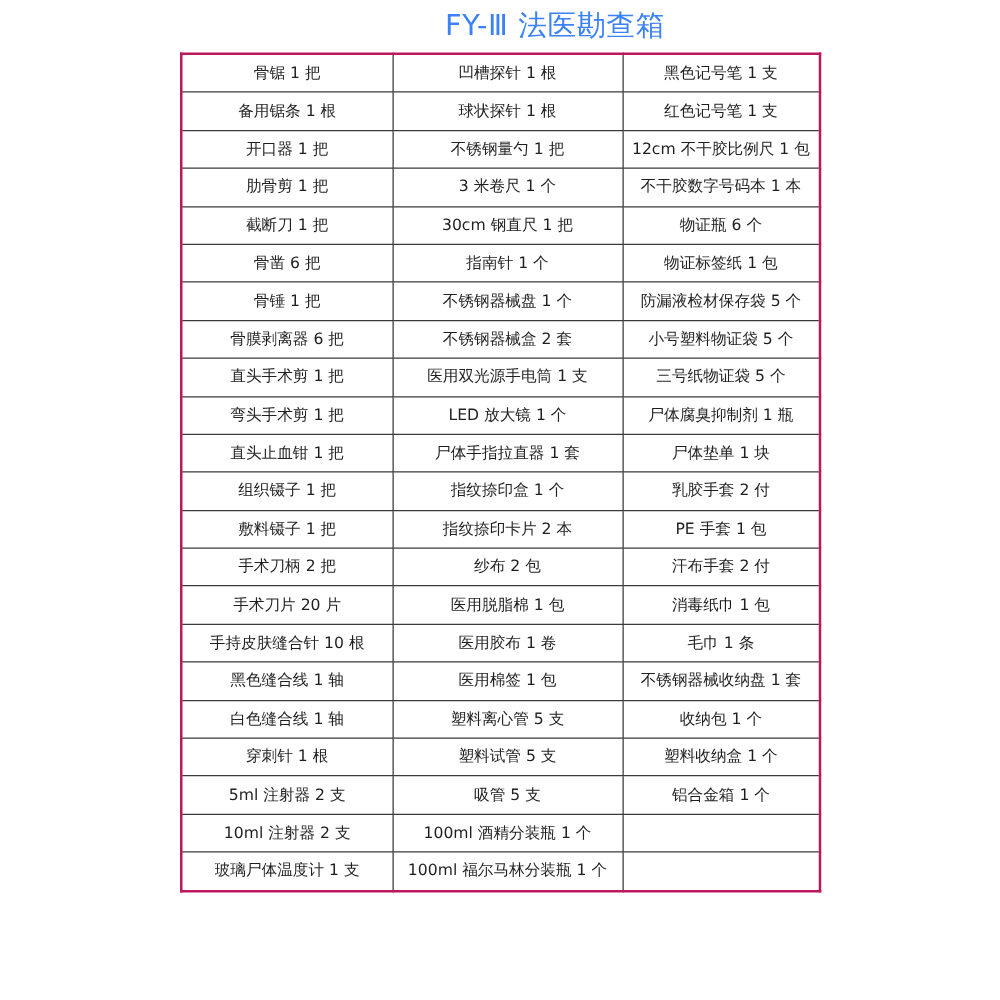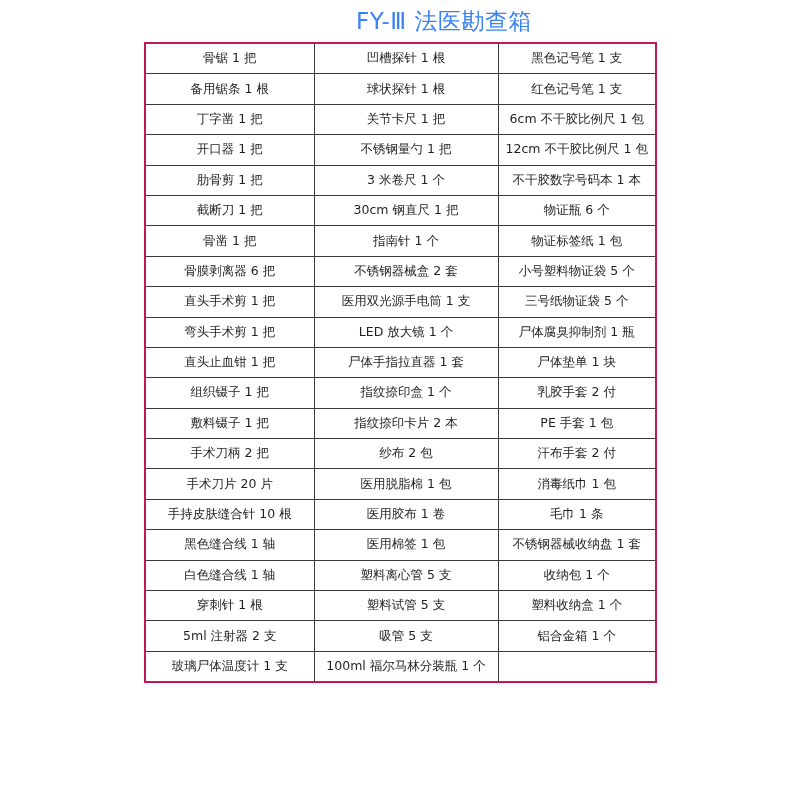--- a/index.html
+++ b/index.html
@@ -67,43 +67,43 @@
         <td>骨锯 1 把</td>
         <td>凹槽探针 1 根</td>
         <td>黑色记号笔 1 支</td>
       </tr>
       <tr>
         <td>备用锯条 1 根</td>
         <td>球状探针 1 根</td>
         <td>红色记号笔 1 支</td>
       </tr>
       <tr>
-        <td>丁字凿 1 把</td>
-        <td>关节卡尺 1 把</td>
-        <td>6cm 不干胶比例尺 1 包</td>
-      </tr>
-      <tr>
         <td>开口器 1 把</td>
         <td>不锈钢量勺 1 把</td>
         <td>12cm 不干胶比例尺 1 包</td>
       </tr>
       <tr>
         <td>肋骨剪 1 把</td>
         <td>3 米卷尺 1 个</td>
         <td>不干胶数字号码本 1 本</td>
       </tr>
       <tr>
         <td>截断刀 1 把</td>
         <td>30cm 钢直尺 1 把</td>
         <td>物证瓶 6 个</td>
       </tr>
       <tr>
-        <td>骨凿 1 把</td>
+        <td>骨凿 6 把</td>
         <td>指南针 1 个</td>
         <td>物证标签纸 1 包</td>
+      </tr>
+      <tr>
+        <td>骨锤 1 把</td>
+        <td>不锈钢器械盘 1 个</td>
+        <td>防漏液检材保存袋 5 个</td>
       </tr>
       <tr>
         <td>骨膜剥离器 6 把</td>
         <td>不锈钢器械盒 2 套</td>
         <td>小号塑料物证袋 5 个</td>
       </tr>
       <tr>
         <td>直头手术剪 1 把</td>
         <td>医用双光源手电筒 1 支</td>
         <td>三号纸物证袋 5 个</td>
@@ -157,18 +157,23 @@
         <td>穿刺针 1 根</td>
         <td>塑料试管 5 支</td>
         <td>塑料收纳盒 1 个</td>
       </tr>
       <tr>
         <td>5ml 注射器 2 支</td>
         <td>吸管 5 支</td>
         <td>铝合金箱 1 个</td>
       </tr>
       <tr>
+        <td>10ml 注射器 2 支</td>
+        <td>100ml 酒精分装瓶 1 个</td>
+        <td></td>
+      </tr>
+      <tr>
         <td>玻璃尸体温度计 1 支</td>
         <td>100ml 福尔马林分装瓶 1 个</td>
         <td></td>
       </tr>
     </tbody>
 </table>
 
 </body></html>

